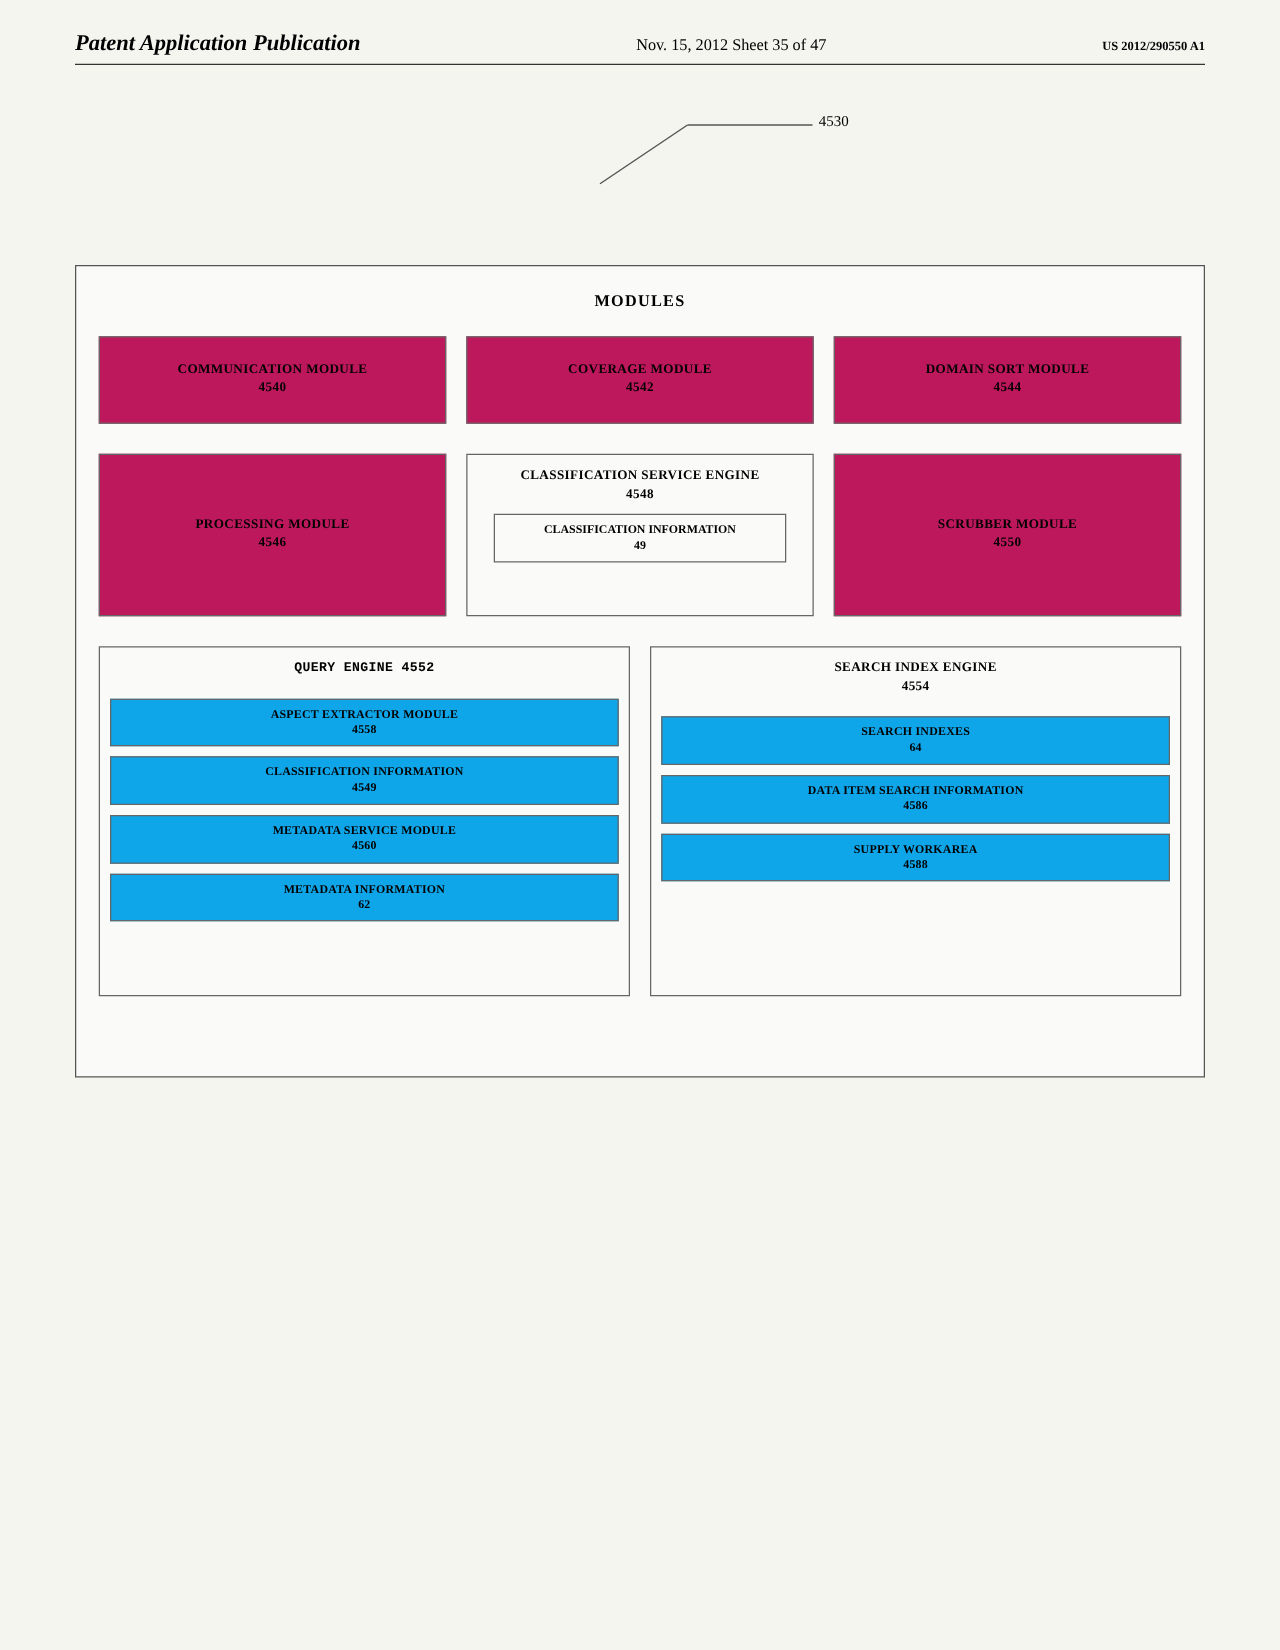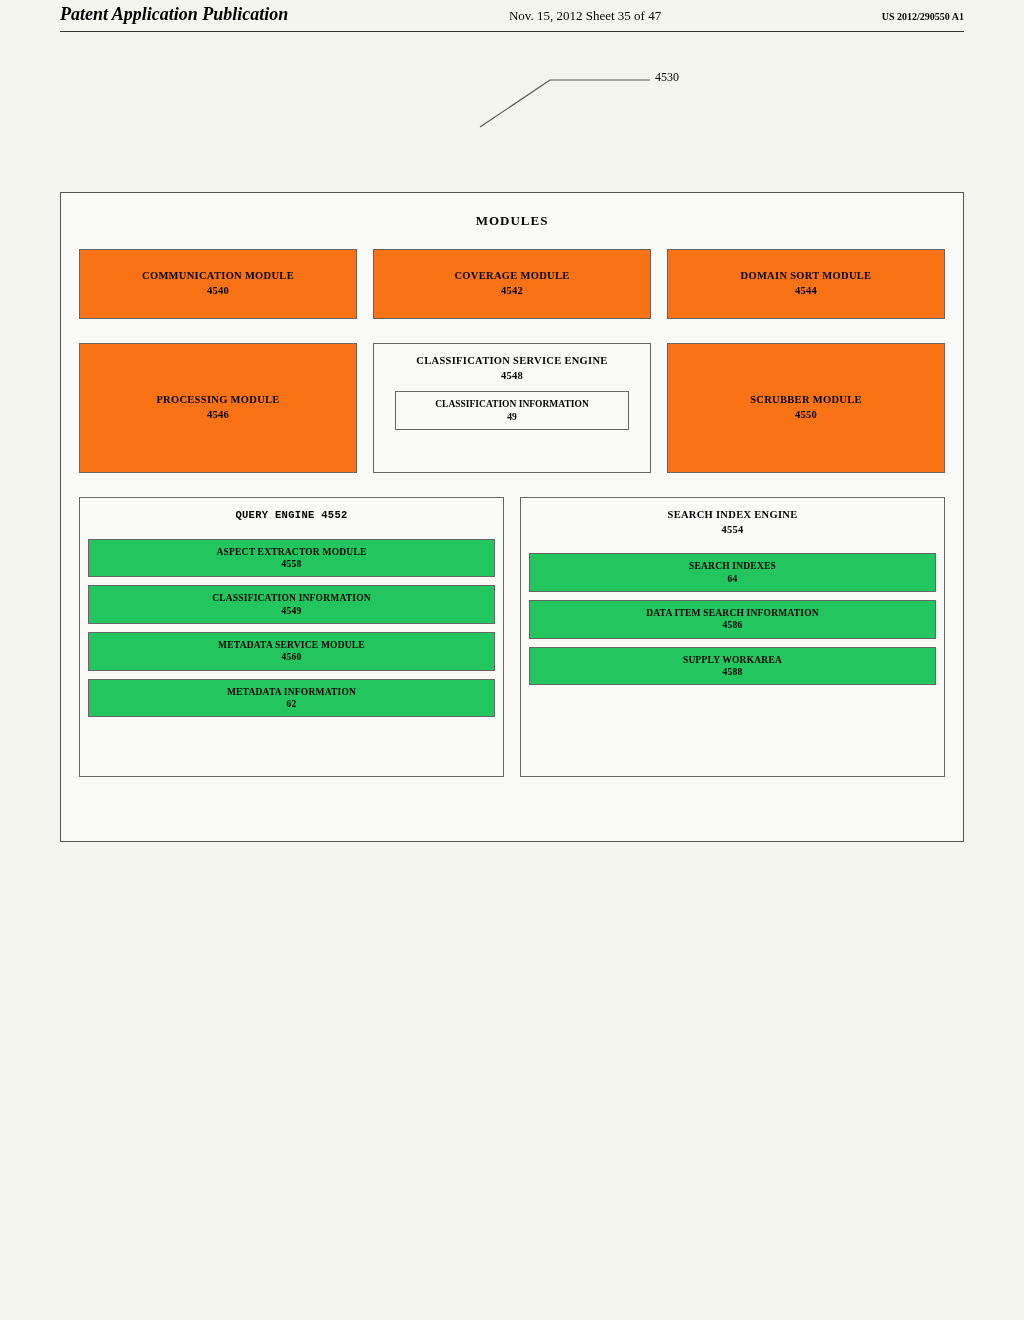--- a/index.html
+++ b/index.html
@@ -8,21 +8,21 @@
       min-height: 1320px;
       background: #f5f5f0;
       font-family: 'Times New Roman', Times, serif;
       position: relative;
     }
 
     .page {
       width: 1024px;
       min-height: 1320px;
       background: #f5f5f0;
-      padding: 4px 60px;
+      padding: 24px 60px;
       position: relative;
     }
 
     
     .header {
       display: flex;
       justify-content: space-between;
       align-items: baseline;
       border-bottom: 1px solid #333;
       padding-bottom: 6px;
@@ -75,21 +75,21 @@
     
     .grid-row {
       display: flex;
       justify-content: space-around;
       margin-bottom: 24px;
       gap: 16px;
     }
 
     .module-box {
       border: 1px solid #666;
-      background: #f97316;
+      background: #be185d;
       padding: 10px 8px;
       text-align: center;
       font-size: 10.5px;
       font-weight: bold;
       letter-spacing: 0.3px;
       line-height: 1.4;
       flex: 1;
       min-height: 70px;
       display: flex;
       flex-direction: column;
@@ -98,21 +98,21 @@
       position: relative;
     }
 
     .module-box.tall {
       min-height: 90px;
     }
 
     
     .inner-box {
       border: 1px solid #666;
-      background: #22c55e;
+      background: #0ea5e9;
       padding: 6px 6px;
       text-align: center;
       font-size: 9.5px;
       font-weight: bold;
       letter-spacing: 0.2px;
       line-height: 1.3;
       width: 100%;
       margin-top: 8px;
     }
 

